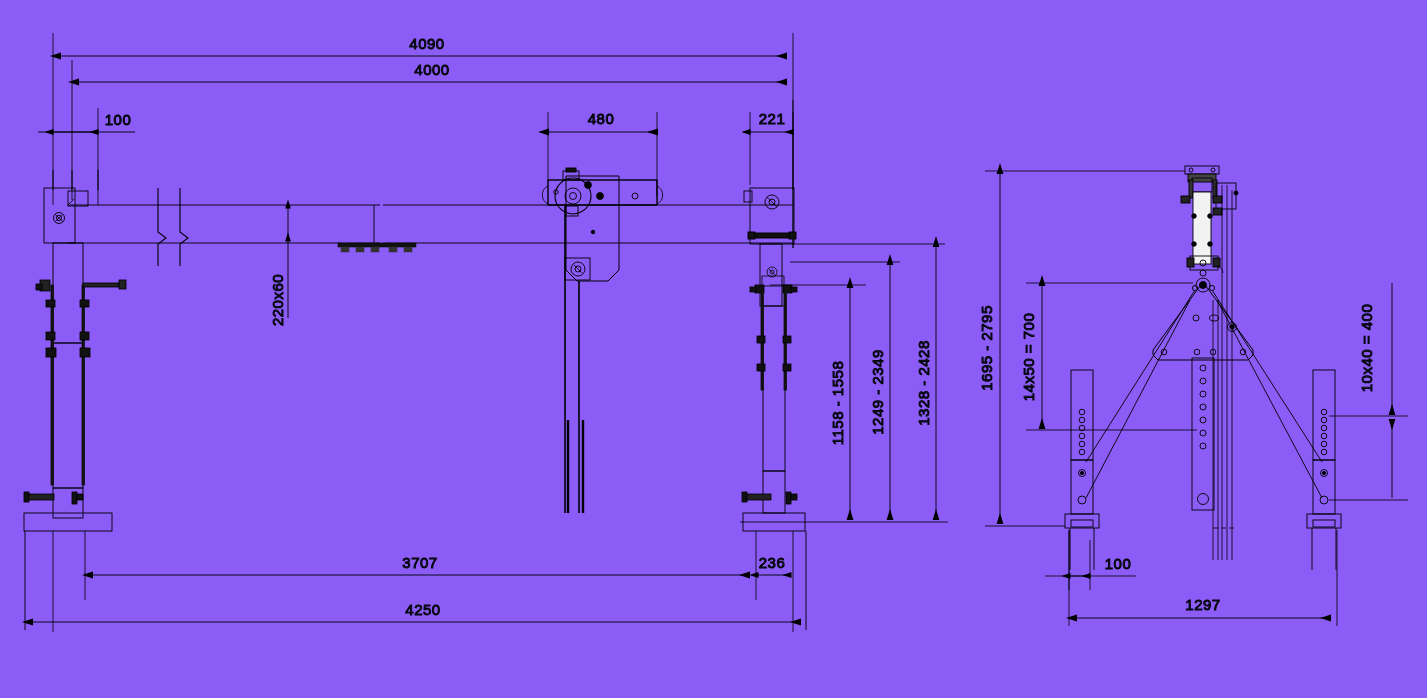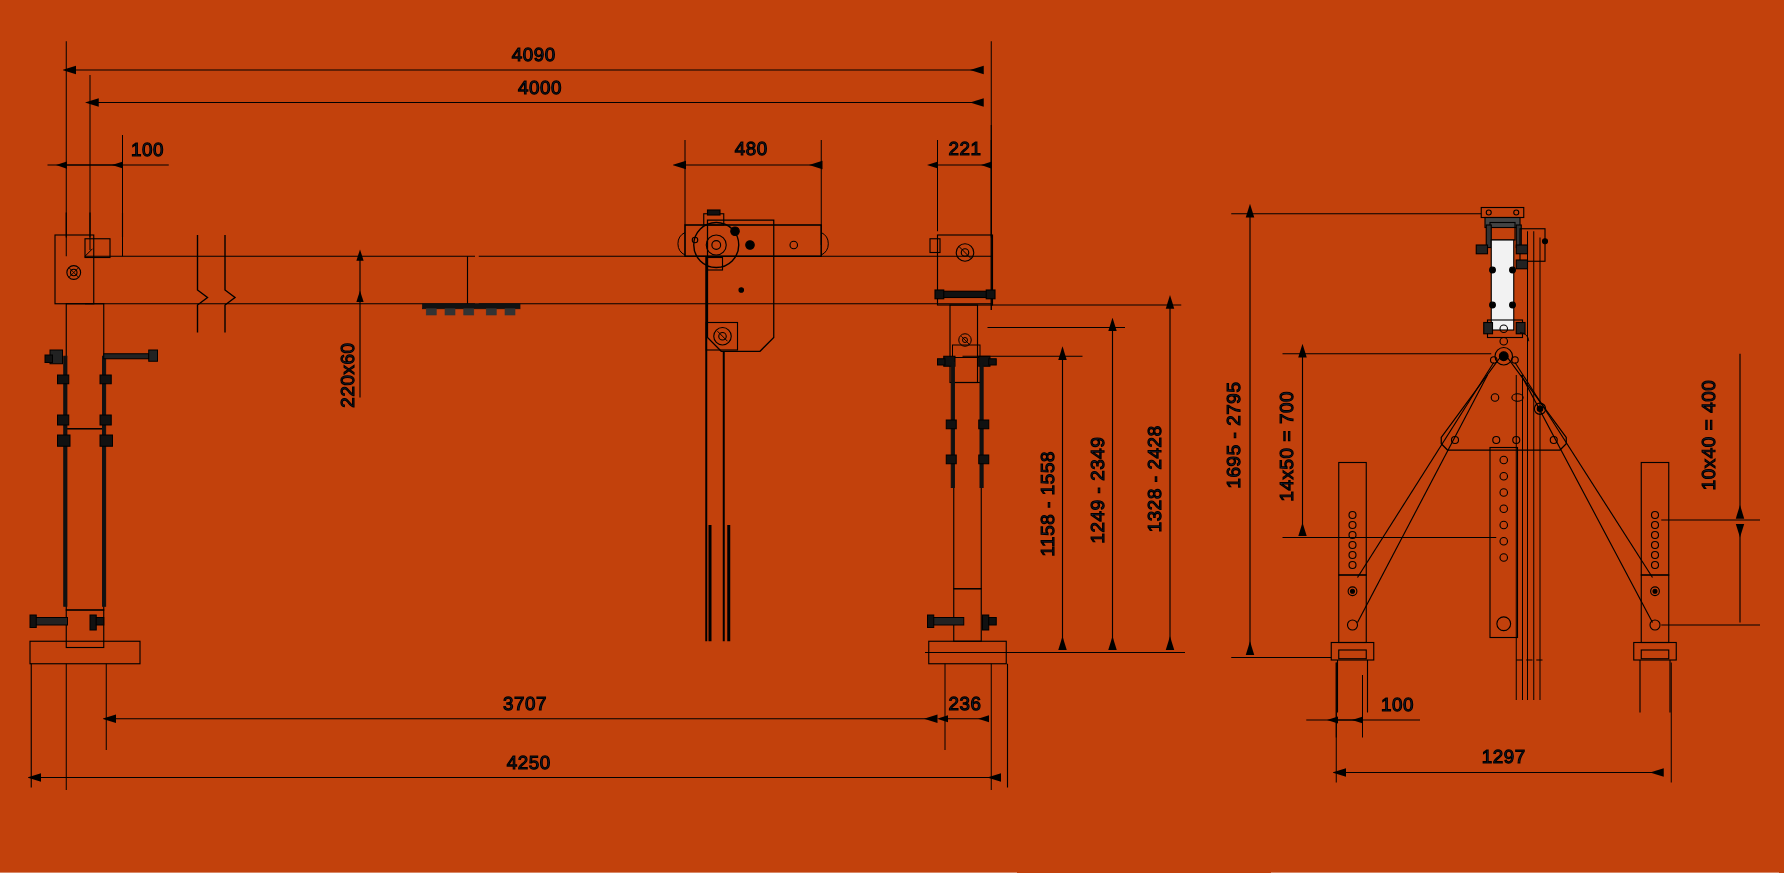--- a/index.html
+++ b/index.html
@@ -1,21 +1,21 @@
 <!DOCTYPE html>
 <html><head>
 <meta charset="utf-8">
 <title>Technical Drawing</title>
 <style>
   html,body{margin:0;padding:0;background:#ffffff;}
   body{
     font-family:"Liberation Sans","DejaVu Sans",sans-serif;
     width:1427px;height:698px;overflow:hidden;position:relative;
   }
-  #stage{position:relative;width:1427px;height:698px;background:#c2410c;}
+  #stage{position:relative;width:1427px;height:698px;background:#8b5cf6;}
   svg{display:block;}
   .dimtext{
     font-family:"Liberation Sans","DejaVu Sans",sans-serif;
     font-size:15px;
     fill:#18233f;
     letter-spacing:0.5px;
   }
 </style>
 </head>
 <body>

